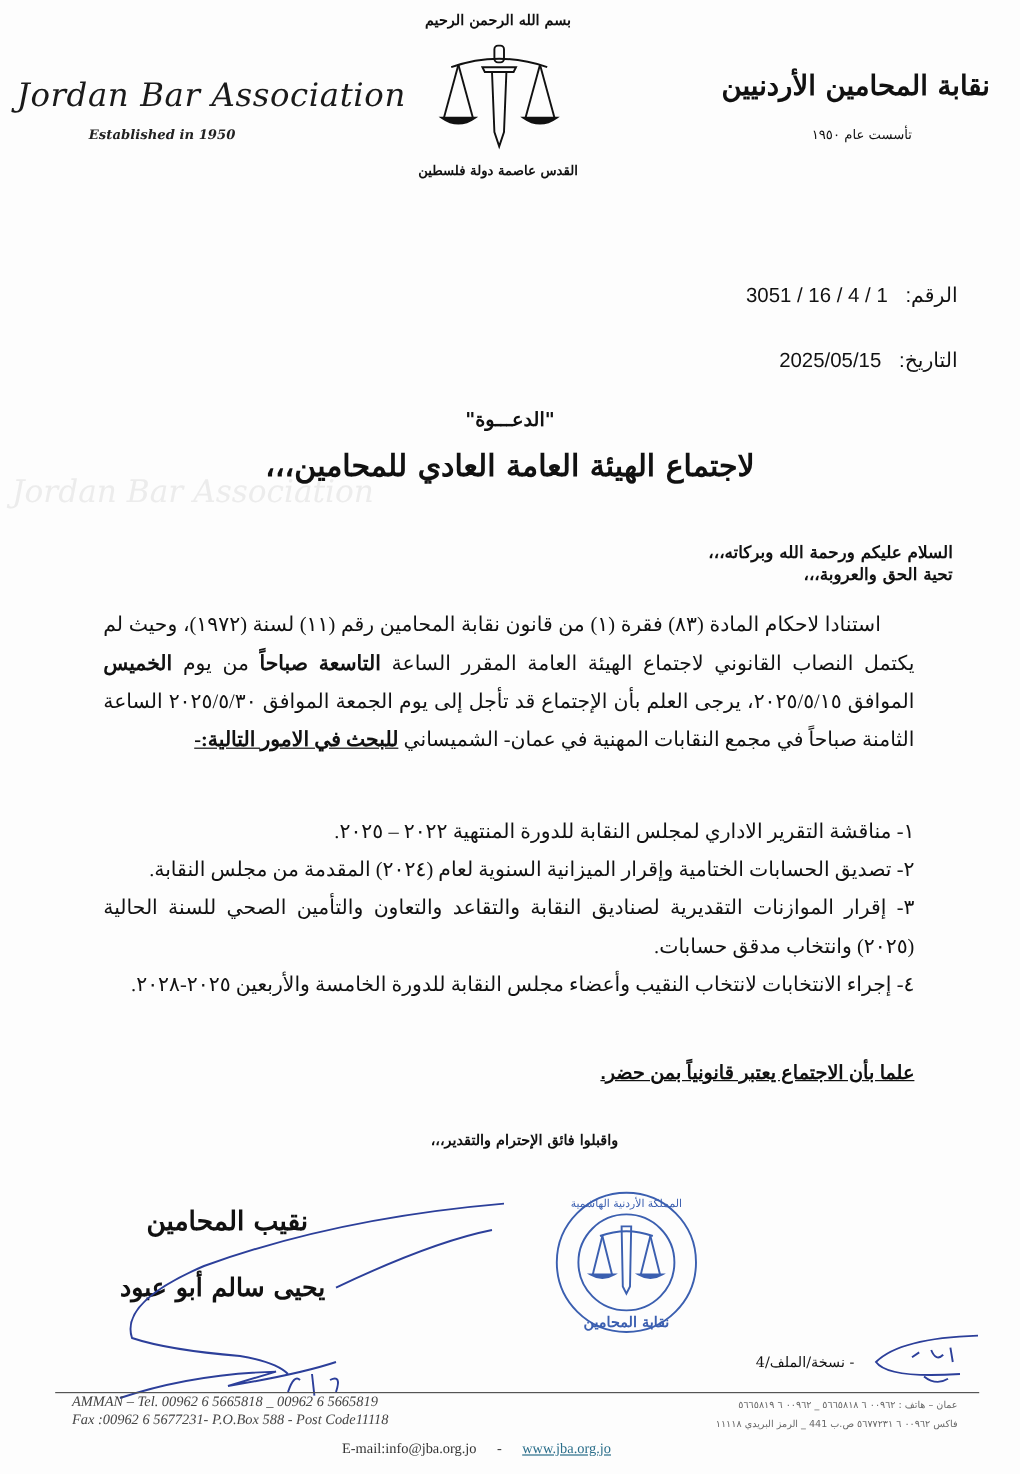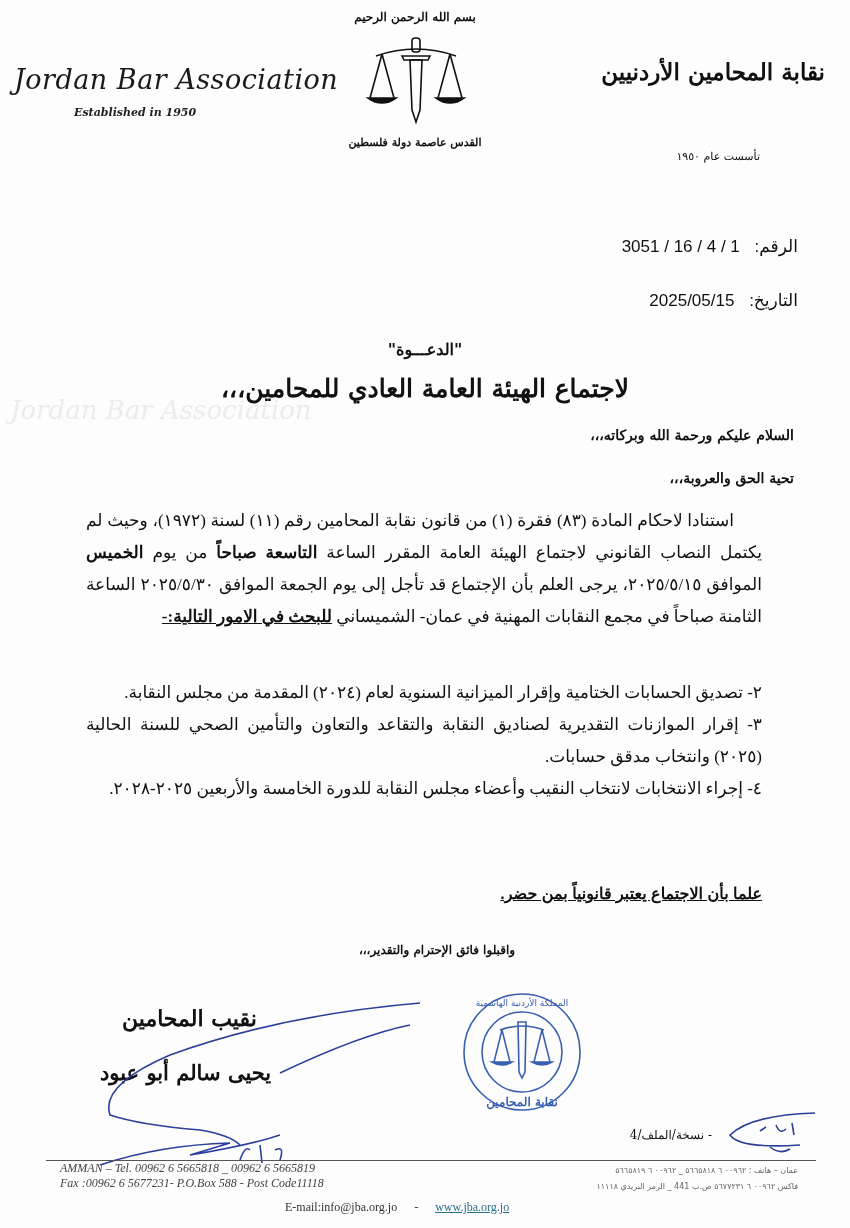--- a/index.html
+++ b/index.html
@@ -29,21 +29,21 @@
   .jerusalem {
     left: 330px; top: 136px; width: 170px; text-align: center;
     font-family: "DejaVu Serif", serif; font-size: 11px; font-weight: bold;
   }
   .ar-title {
     right: 25px; top: 58px; direction: rtl;
     font-family: "DejaVu Serif", serif; font-weight: bold; font-size: 23px;
   }
   .ar-est {
     right: 90px; top: 106px; direction: rtl;
-    font-family: "DejaVu Serif", serif; font-size: 11px; margin-top: 44px;
+    font-family: "DejaVu Serif", serif; font-size: 11px;
   }
   
   .meta-row {
     right: 52px; direction: rtl;
     font-family: "Liberation Sans", sans-serif; font-size: 17px;
   }
   .meta-row .val { direction: ltr; unicode-bidi: embed; margin-right: 10px; }
   .meta-ref { top: 236px; }
   .meta-date { top: 290px; }
   .invite-title {
@@ -51,21 +51,21 @@
     font-family: "DejaVu Serif", serif; font-weight: bold; font-size: 16px;
   }
   .meeting-title {
     left: 0; right: 0; top: 374px; text-align: center; direction: rtl;
     font-family: "DejaVu Serif", serif; font-weight: bold; font-size: 25px;
   }
   .greeting {
     right: 56px; direction: rtl;
     font-family: "DejaVu Serif", serif; font-weight: bold; font-size: 14px;
   }
-  .greet1 { top: 427px; text-align: center; }
+  .greet1 { top: 452px; text-align: center; }
   .greet2 { top: 470px; }
   .body-text {
     left: 86px; right: 88px; direction: rtl; text-align: justify;
     font-family: "Liberation Serif", serif; font-size: 17px; line-height: 32px;
   }
   .para { top: 505px; text-indent: 28px; }
   .para b.u, .u { text-decoration: underline; margin-left: 20px; }
   .list { top: 677px; }
   .list .item { margin: 0; }
   .closing-note {
@@ -163,20 +163,24 @@
   <span>وحيث لم يكتمل النصاب القانوني لاجتماع الهيئة العامة المقرر الساعة</span>
   <b>التاسعة صباحاً</b>
   <span>من يوم</span>
   <b>الخميس</b>
   <span>الموافق ٢٠٢٥/٥/١٥، يرجى العلم بأن الإجتماع قد تأجل إلى يوم الجمعة الموافق ٢٠٢٥/٥/٣٠ الساعة الثامنة صباحاً في مجمع النقابات المهنية في عمان- الشميساني</span>
   <b class="u">للبحث في الامور التالية:-</b>
 </div>
 
 <div class="abs body-text list">
   <p class="item">
+    <span>١-</span>
+    <span>مناقشة التقرير الاداري لمجلس النقابة للدورة المنتهية ٢٠٢٢ – ٢٠٢٥.</span>
+  </p>
+  <p class="item">
     <span>٢-</span>
     <span>تصديق الحسابات الختامية وإقرار الميزانية السنوية لعام (٢٠٢٤) المقدمة من مجلس النقابة.</span>
   </p>
   <p class="item">
     <span>٣-</span>
     <span>إقرار الموازنات التقديرية لصناديق النقابة والتقاعد والتعاون والتأمين الصحي للسنة الحالية (٢٠٢٥) وانتخاب مدقق حسابات.</span>
   </p>
   <p class="item">
     <span>٤-</span>
     <span>إجراء الانتخابات لانتخاب النقيب وأعضاء مجلس النقابة للدورة الخامسة والأربعين ٢٠٢٥-٢٠٢٨.</span>

